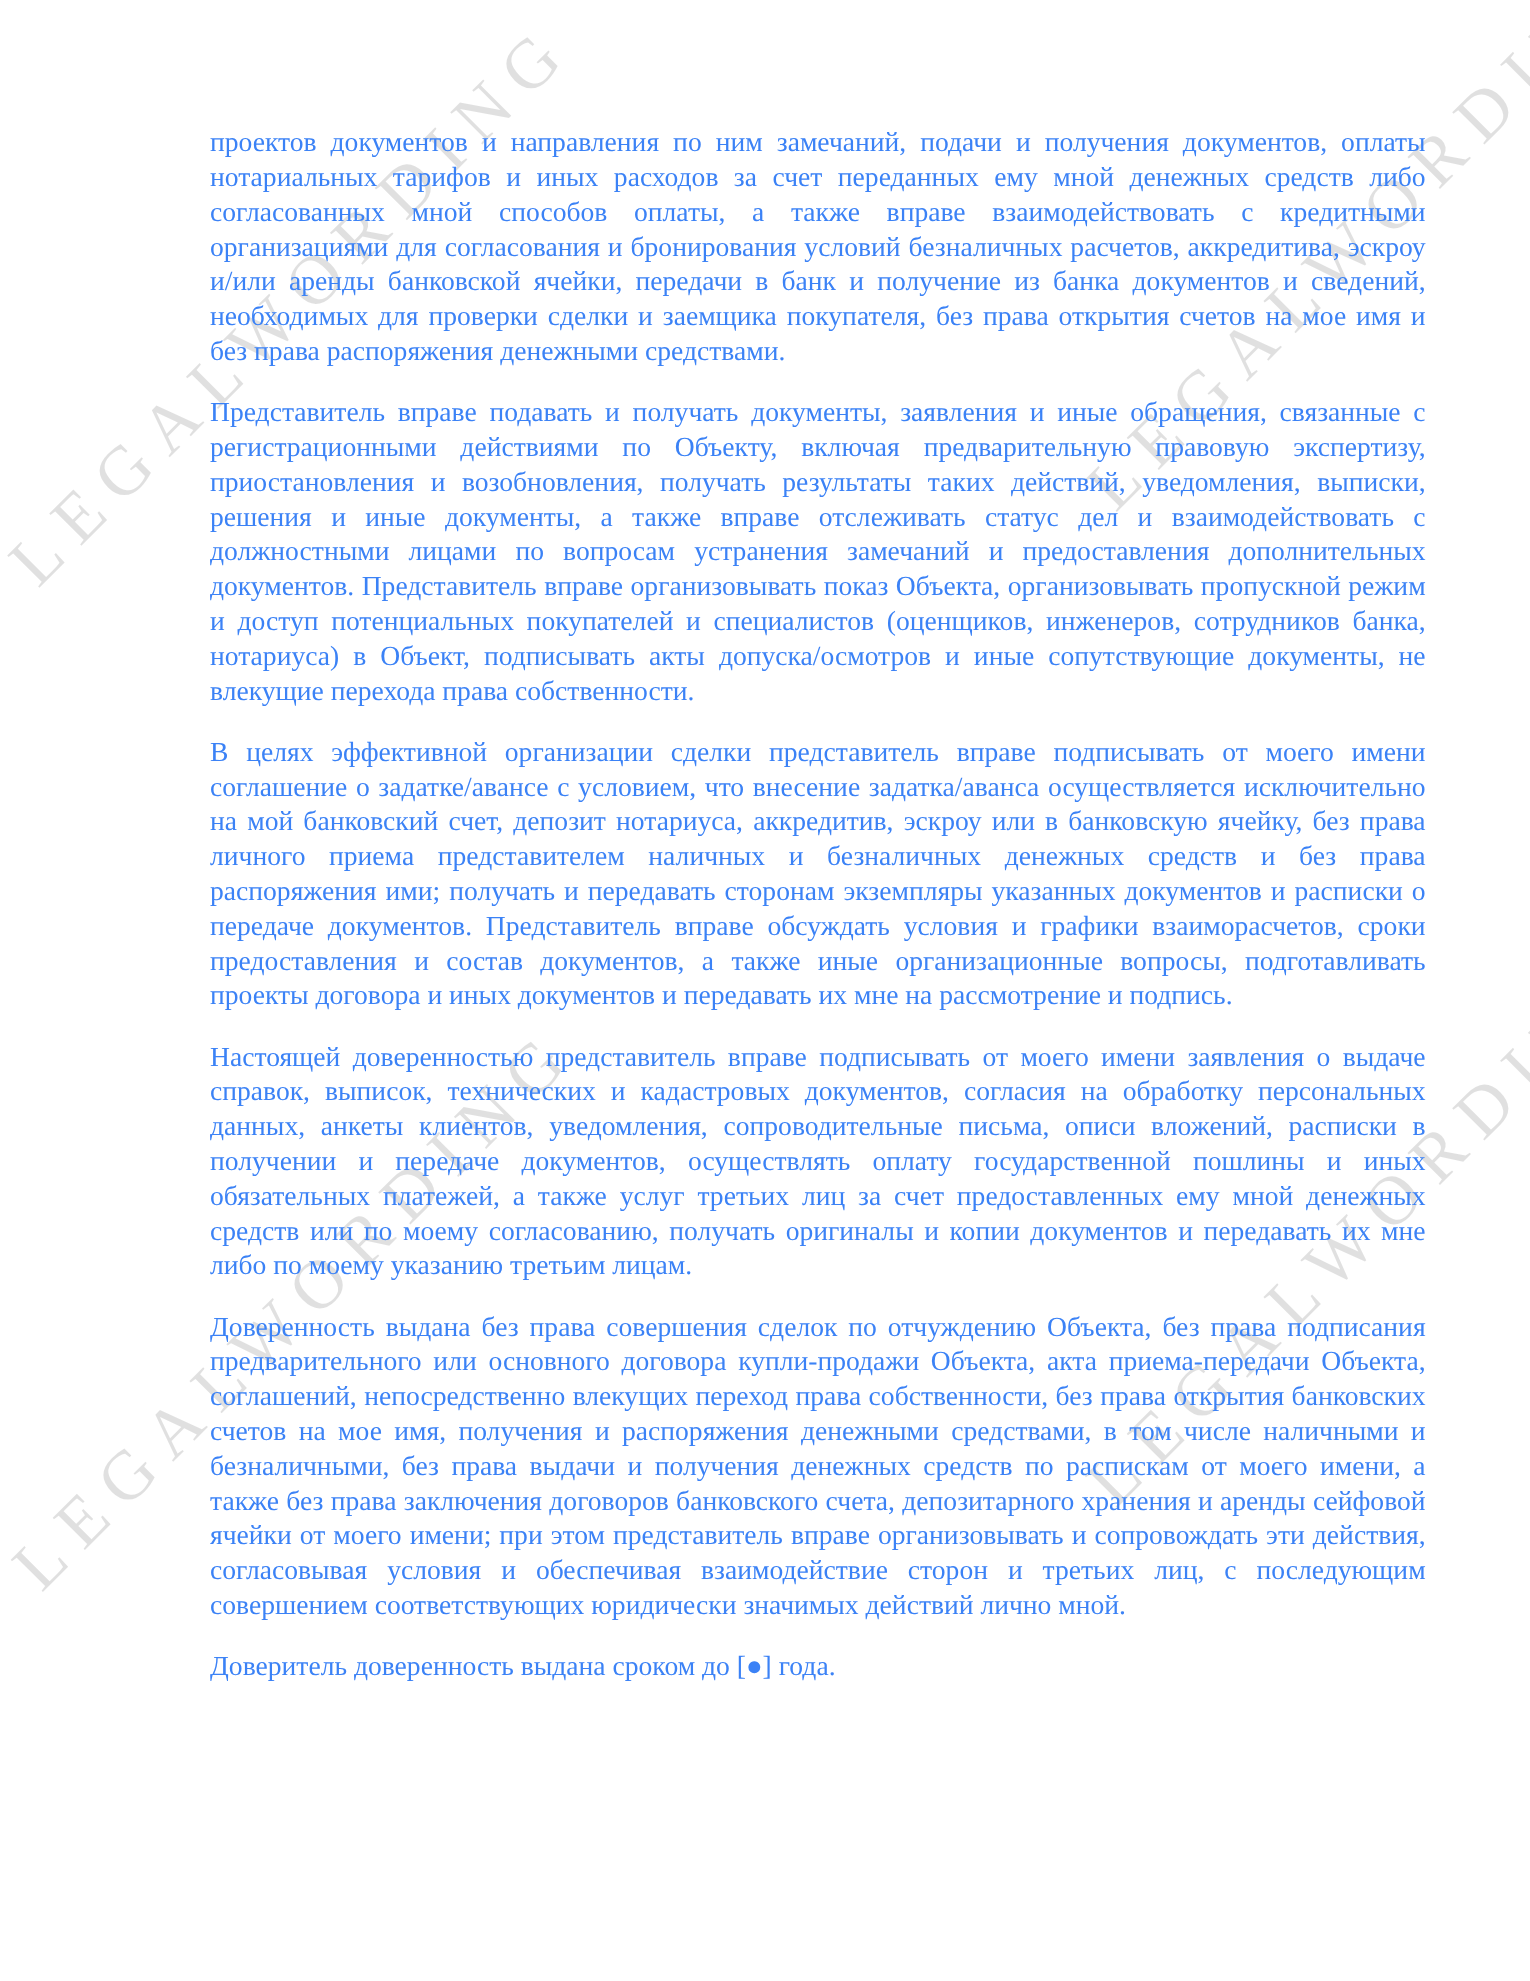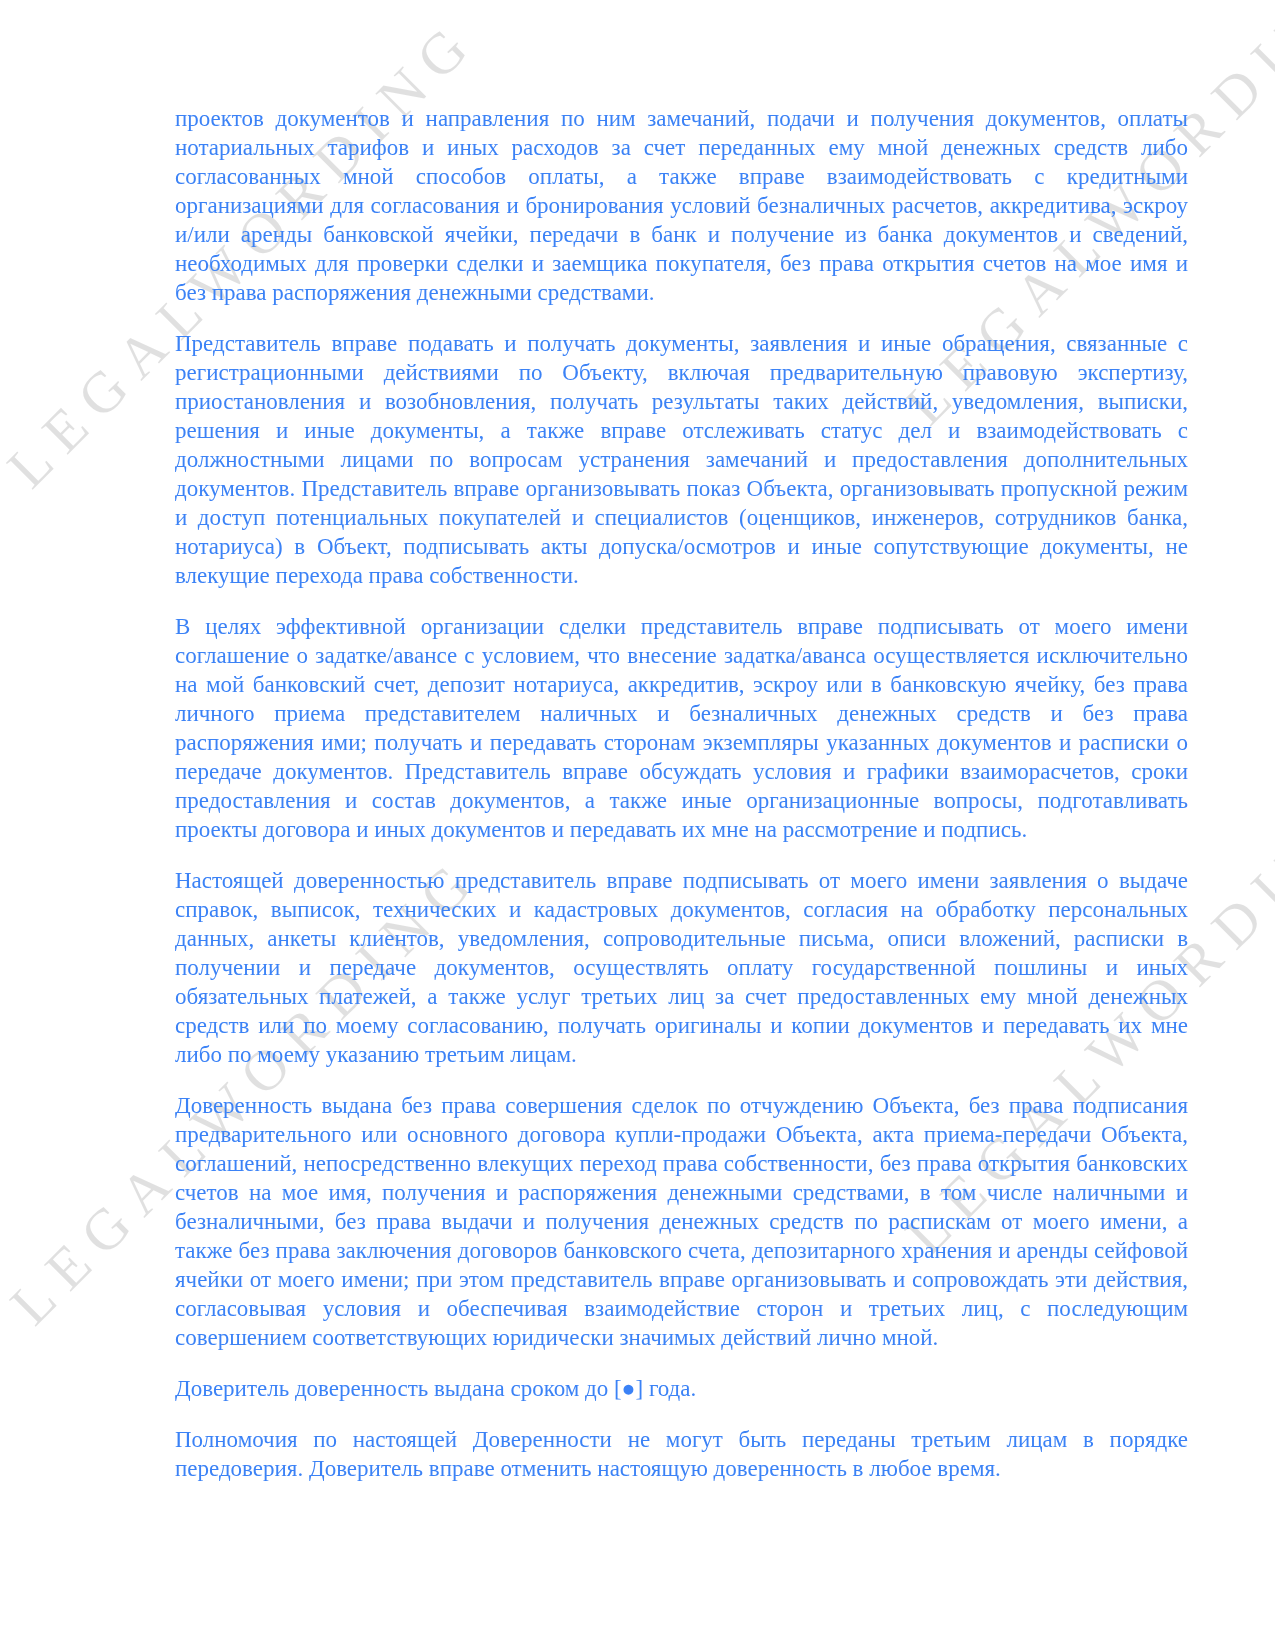--- a/index.html
+++ b/index.html
@@ -63,16 +63,15 @@
     <span class="watermark wm-4">LEGALWORDING</span>
   </div>
 
   <div class="content">
     <p class="para">проектов документов и направления по ним замечаний, подачи и получения документов, оплаты нотариальных тарифов и иных расходов за счет переданных ему мной денежных средств либо согласованных мной способов оплаты, а также вправе взаимодействовать с кредитными организациями для согласования и бронирования условий безналичных расчетов, аккредитива, эскроу и/или аренды банковской ячейки, передачи в банк и получение из банка документов и сведений, необходимых для проверки сделки и заемщика покупателя, без права открытия счетов на мое имя и без права распоряжения денежными средствами.</p>
     <p class="para">Представитель вправе подавать и получать документы, заявления и иные обращения, связанные с регистрационными действиями по Объекту, включая предварительную правовую экспертизу, приостановления и возобновления, получать результаты таких действий, уведомления, выписки, решения и иные документы, а также вправе отслеживать статус дел и взаимодействовать с должностными лицами по вопросам устранения замечаний и предоставления дополнительных документов. Представитель вправе организовывать показ Объекта, организовывать пропускной режим и доступ потенциальных покупателей и специалистов (оценщиков, инженеров, сотрудников банка, нотариуса) в Объект, подписывать акты допуска/осмотров и иные сопутствующие документы, не влекущие перехода права собственности.</p>
     <p class="para">В целях эффективной организации сделки представитель вправе подписывать от моего имени соглашение о задатке/авансе с условием, что внесение задатка/аванса осуществляется исключительно на мой банковский счет, депозит нотариуса, аккредитив, эскроу или в банковскую ячейку, без права личного приема представителем наличных и безналичных денежных средств и без права распоряжения ими; получать и передавать сторонам экземпляры указанных документов и расписки о передаче документов. Представитель вправе обсуждать условия и графики взаиморасчетов, сроки предоставления и состав документов, а также иные организационные вопросы, подготавливать проекты договора и иных документов и передавать их мне на рассмотрение и подпись.</p>
     <p class="para">Настоящей доверенностью представитель вправе подписывать от моего имени заявления о выдаче справок, выписок, технических и кадастровых документов, согласия на обработку персональных данных, анкеты клиентов, уведомления, сопроводительные письма, описи вложений, расписки в получении и передаче документов, осуществлять оплату государственной пошлины и иных обязательных платежей, а также услуг третьих лиц за счет предоставленных ему мной денежных средств или по моему согласованию, получать оригиналы и копии документов и передавать их мне либо по моему указанию третьим лицам.</p>
     <p class="para">Доверенность выдана без права совершения сделок по отчуждению Объекта, без права подписания предварительного или основного договора купли-продажи Объекта, акта приема-передачи Объекта, соглашений, непосредственно влекущих переход права собственности, без права открытия банковских счетов на мое имя, получения и распоряжения денежными средствами, в том числе наличными и безналичными, без права выдачи и получения денежных средств по распискам от моего имени, а также без права заключения договоров банковского счета, депозитарного хранения и аренды сейфовой ячейки от моего имени; при этом представитель вправе организовывать и сопровождать эти действия, согласовывая условия и обеспечивая взаимодействие сторон и третьих лиц, с последующим совершением соответствующих юридически значимых действий лично мной.</p>
     <p class="para">Доверитель доверенность выдана сроком до [●] года.</p>
-    <p class="para">Полномочия по настоящей Доверенности не могут быть переданы третьим лицам в порядке передоверия. Доверитель вправе отменить настоящую доверенность в любое время.</p>
   </div>
 
 </div>
 
 </body></html>

